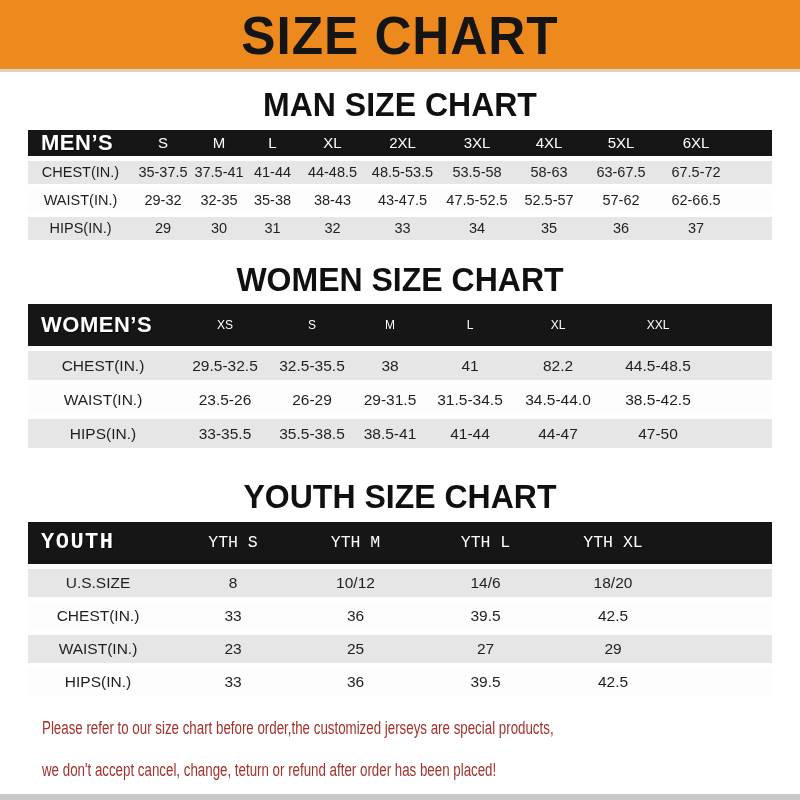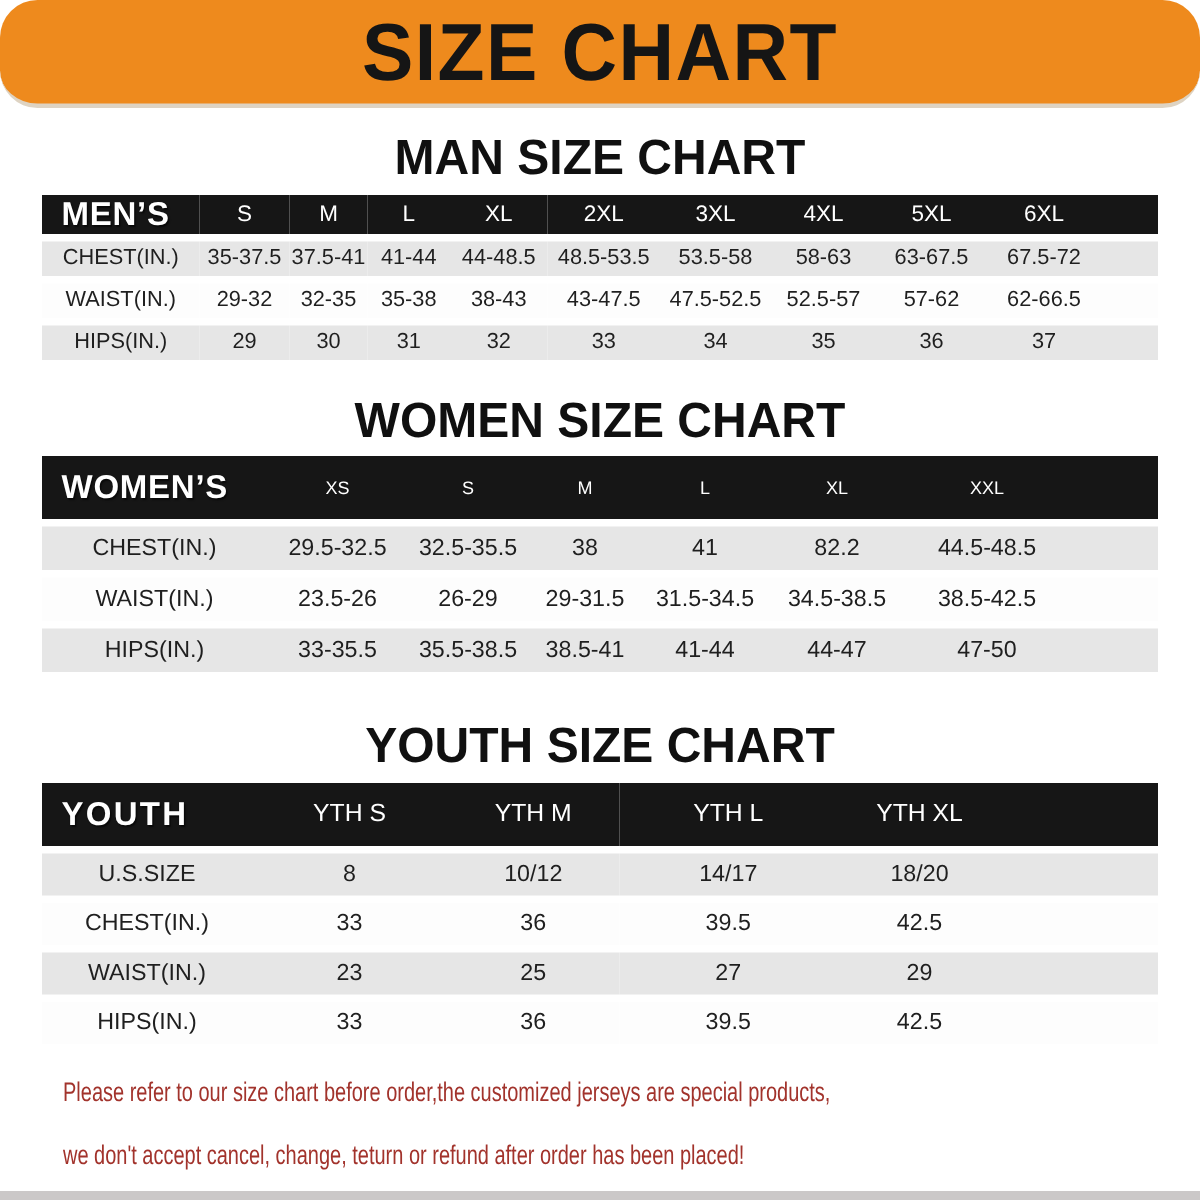--- a/index.html
+++ b/index.html
@@ -16,21 +16,20 @@
   }
 
   
   .banner {
     height: 69px;
     background: var(--banner-bg, #ee8a1d);
     border-bottom: 3px solid #ded3c2;
     display: flex;
     align-items: center;
     justify-content: center;
-    border-radius: 25px;
   }
   .banner-title {
     display: inline-block;
     font-size: 54px;
     font-weight: 700;
     letter-spacing: 1px;
     color: #151515;
     transform: scaleX(0.95);
     line-height: 1;
   }
@@ -81,21 +80,21 @@
   .size-table tbody td { color: #1f1f1f; }
 
   .tbl-0 thead th { height: 16px; font-size: 15px; }
   .tbl-0 thead th.rowlabel { font-size: 22px; }
   .tbl-0 tbody td { height: 23px; font-size: 14.5px; }
 
   .tbl-1 thead th { height: 42px; font-size: 12px; }
   .tbl-1 thead th.rowlabel { font-size: 22px; }
   .tbl-1 tbody td { height: 29px; font-size: 15.5px; }
 
-  .tbl-2 thead th { height: 42px; font-size: 16.5px; }
+  .tbl-2 thead th { height: 42px; font-size: 16.5px; font-family: Liberation Mono, monospace; }
   .tbl-2 thead th.rowlabel { font-size: 22px; letter-spacing: 1.5px; }
   .tbl-2 tbody td { height: 28px; font-size: 15.5px; }
 
   
   .footer-note {
     margin: 11px 0 0 30px;
   }
   .footer-note p {
     margin: 12px;
     line-height: 30px;
@@ -234,21 +233,21 @@
             <td>82.2</td>
             <td>44.5-48.5</td>
             <td></td>
           </tr>
           <tr>
             <td class="rowlabel">WAIST(IN.)</td>
             <td>23.5-26</td>
             <td>26-29</td>
             <td>29-31.5</td>
             <td>31.5-34.5</td>
-            <td>34.5-38.5</td>
+            <td>34.5-44.0</td>
             <td>38.5-42.5</td>
             <td></td>
           </tr>
           <tr>
             <td class="rowlabel">HIPS(IN.)</td>
             <td>33-35.5</td>
             <td>35.5-38.5</td>
             <td>38.5-41</td>
             <td>41-44</td>
             <td>44-47</td>
@@ -278,21 +277,21 @@
             <th>YTH L</th>
             <th>YTH XL</th>
             <th></th>
           </tr>
         </thead>
         <tbody>
           <tr>
             <td class="rowlabel">U.S.SIZE</td>
             <td>8</td>
             <td>10/12</td>
-            <td>14/17</td>
+            <td>14/6</td>
             <td>18/20</td>
             <td></td>
           </tr>
           <tr>
             <td class="rowlabel">CHEST(IN.)</td>
             <td>33</td>
             <td>36</td>
             <td>39.5</td>
             <td>42.5</td>
             <td></td>

